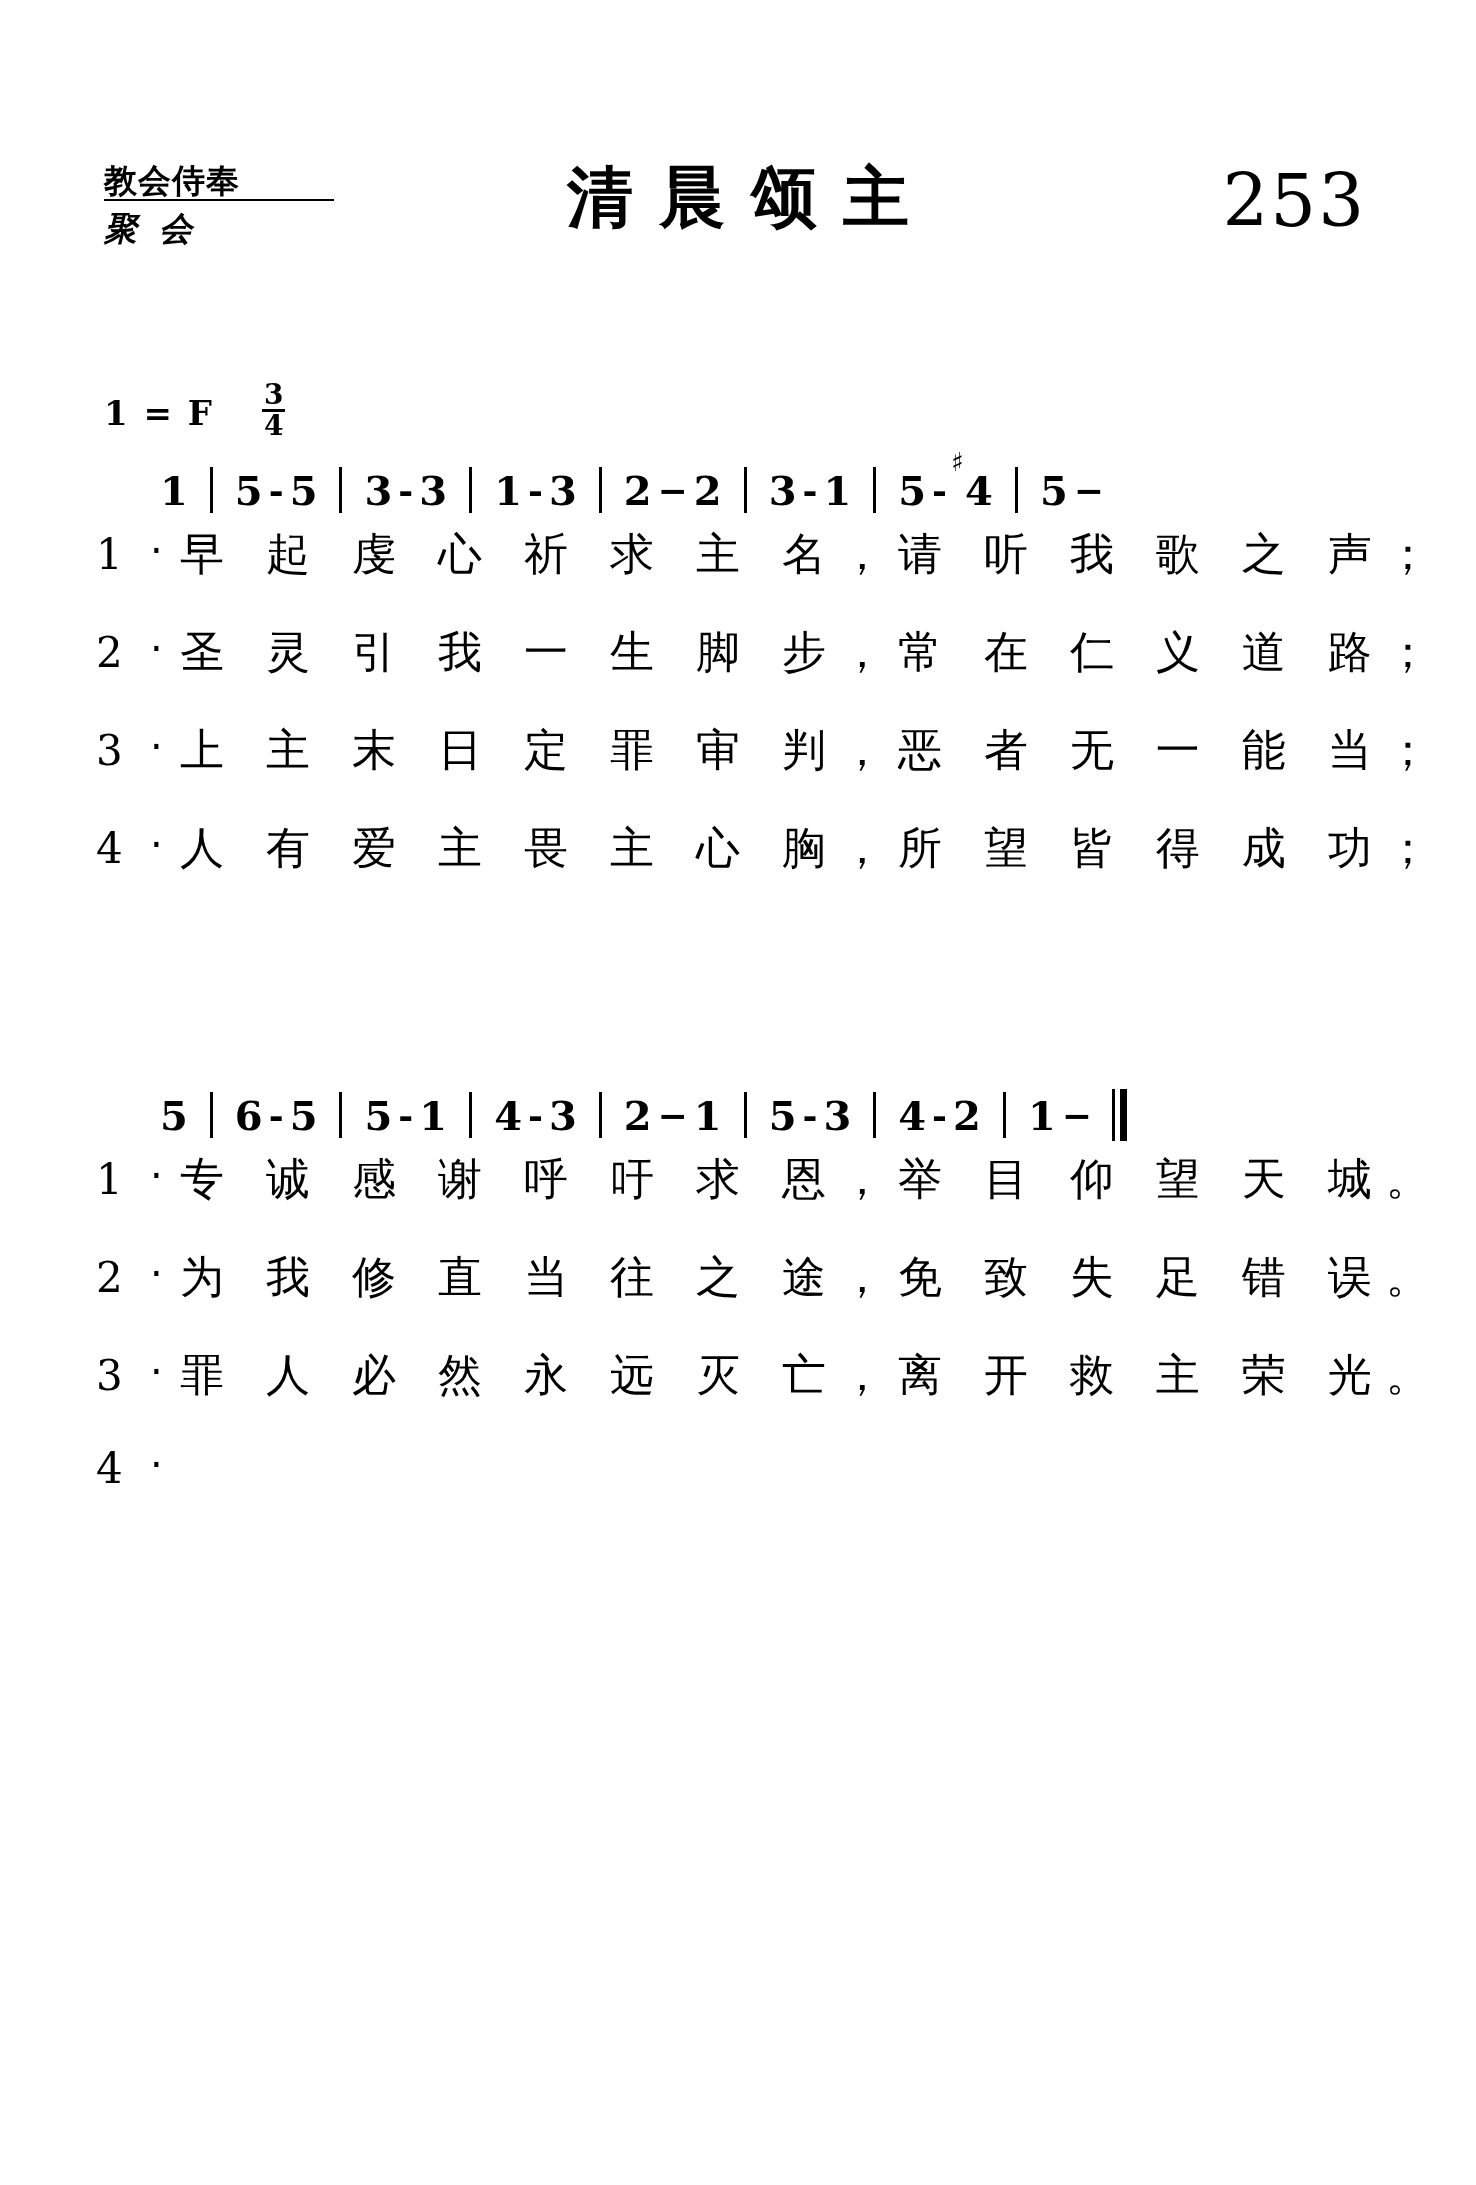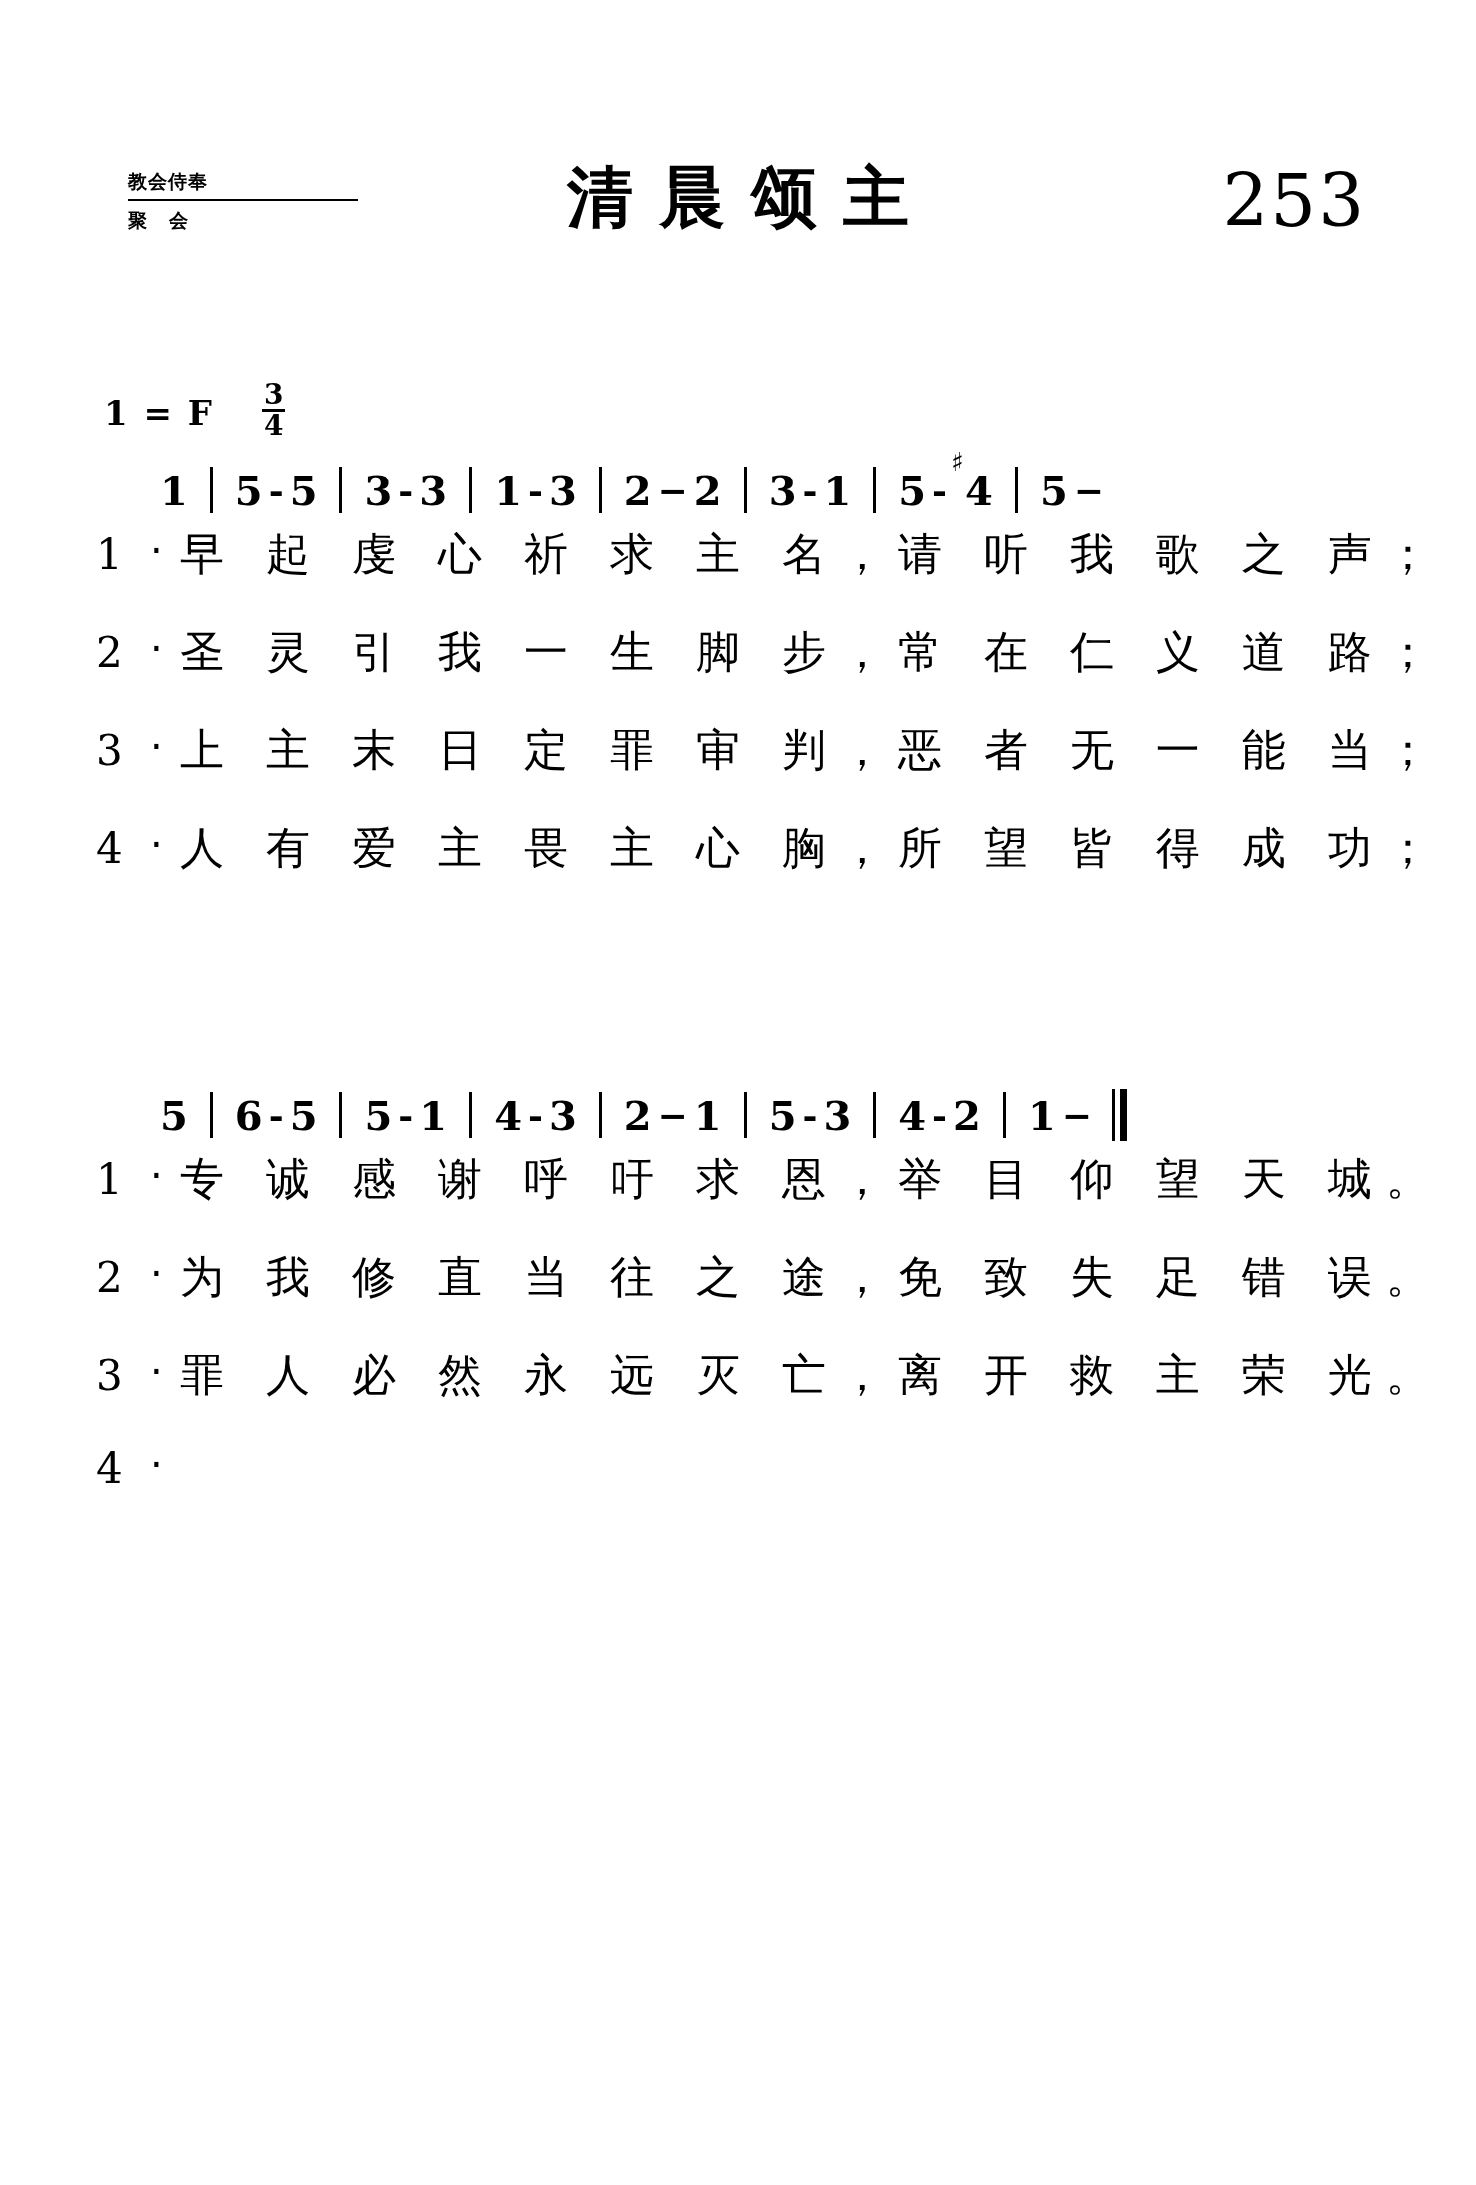--- a/index.html
+++ b/index.html
@@ -29,37 +29,37 @@
     left: 0;
     width: 1476px;
     height: 120px;
   }
   .category {
     position: absolute;
     left: 104px;
     top: 14px;
     width: 230px;
     font-family: "DejaVu Sans", sans-serif;
-    font-size: 19px;
+    font-size: 33px;
     line-height: 34px;
     font-weight: 700;
     letter-spacing: 1px;
-    margin-left: 24px;
   }
   .category .cat-line1 {
     display: block;
     border-bottom: 2px solid #000;
     padding-bottom: 1px;
     white-space: nowrap;
   }
   .category .cat-line2 {
     display: block;
-    padding-top: 2px;
+    padding-top: 11px;
     white-space: nowrap;
     letter-spacing: 22px;
+    font-style: italic;
   }
   .song-title {
     position: absolute;
     left: 0;
     top: 0;
     width: 1476px;
     text-align: center;
     font-family: "DejaVu Sans", sans-serif;
     font-size: 66px;
     font-weight: 700;

